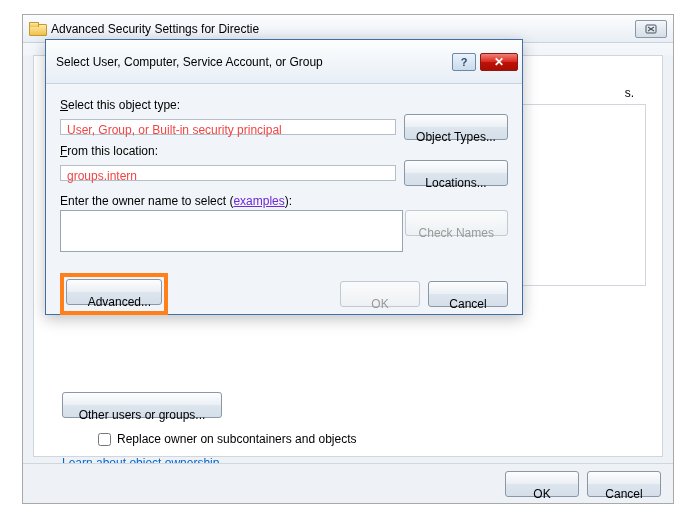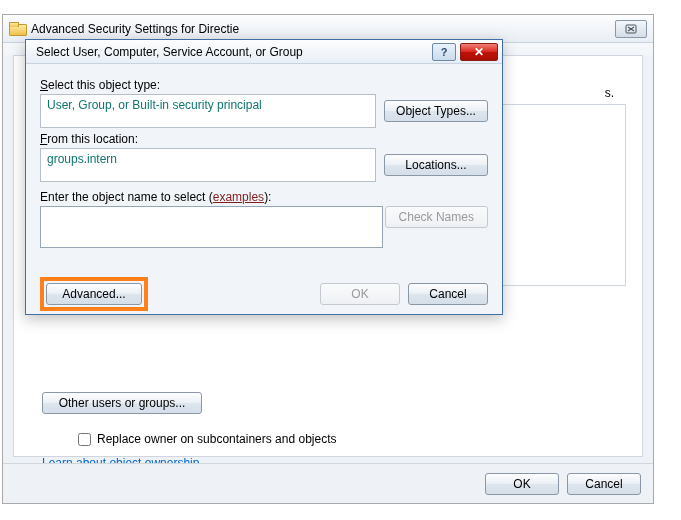--- a/index.html
+++ b/index.html
@@ -11,21 +11,21 @@
     color: #000;
   }
   .stage {
     position: relative;
     width: 681px; height: 520px;
   }
 
   
   .parent-window {
     position: absolute;
-    left: 2px; top: 14px;
+    left: 22px; top: 14px;
     width: 652px; height: 490px;
     border: 1px solid #a9a9a9;
     background: linear-gradient(#fdfefe, #f2f5f9 40px, #eef2f7 41px, #eef2f7);
   }
   .parent-titlebar {
     position: relative;
     height: 28px;
     display: flex;
     align-items: center;
     padding: 0 6px;
@@ -125,21 +125,21 @@
     align-items: center;
     justify-content: flex-end;
     padding-right: 12px;
     gap: 8px;
   }
 
   
   .btn {
     height: 22px;
     min-width: 74px;
-    padding: 0 10px;
+    padding: 12px 10px;
     border: 1px solid #8a97a6;
     border-radius: 3px;
     background: linear-gradient(#fdfdfe, #ebf0f5 49%, #dde5ee 51%, #d5dfe9);
     color: #000;
     font: inherit;
     cursor: pointer;
     line-height: 20px;
     text-align: center;
   }
   .btn[disabled], .btn.disabled {
@@ -152,21 +152,21 @@
   
   .dialog {
     position: absolute;
     left: 22px; top: 24px;
     width: 478px; height: 276px;
     border: 1px solid #3f6fa4;
     background: #f1f5f9;
     box-shadow: 0 4px 14px rgba(0,0,0,0.25);
   }
   .dlg-titlebar {
-    height: 24px;
+    height: 44px;
     background: linear-gradient(#fdfefe, #e7eef6);
     border-bottom: 1px solid #c9d3df;
     display: flex;
     align-items: center;
     padding: 0 4px 0 10px;
     justify-content: space-between;
   }
   .dlg-title { flex: 1; }
   .dlg-help {
     width: 24px; height: 18px;
@@ -201,60 +201,60 @@
     align-items: center;
     margin-bottom: 2px;
     gap: 8px;
   }
   .field-label {
     margin: 4px 0 2px 0;
   }
   .underline-first::first-letter { text-decoration: underline; }
   .readonly-field {
     flex: 1;
-    height: 34px;
+    height: 16px;
     border: 1px solid #b6bfc8;
     background: #fff;
     padding: 0 6px;
     line-height: 20px;
-    color: #0f766e;
+    color: #ef4444;
   }
   .side-btn {
     width: 104px;
     height: 22px;
   }
   .names-box {
     width: 345px;
     height: 42px;
     border: 1px solid #97a6b5;
     background: #fff;
     padding: 2px 4px;
     font: inherit;
     resize: none;
     outline: none;
   }
   .names-row { display: flex; gap: 2px; align-items: flex-start; margin-top: 2px; }
   .enter-label { margin-top: 8px; }
-  .examples-link { color: #7f1d1d; text-decoration: underline; cursor: pointer; }
+  .examples-link { color: #6d28d9; text-decoration: underline; cursor: pointer; }
 
   .dlg-footer {
     position: absolute;
     left: 0; right: 0; bottom: 0;
     height: 40px;
     display: flex;
     align-items: center;
     padding: 0 14px;
   }
   .dlg-footer .spacer { flex: 1; }
   .advanced-highlight {
     border: 4px solid #ff7f1a;
     padding: 2px;
     display: inline-block;
   }
-  .advanced-highlight .btn { min-width: 96px; }
+  .advanced-highlight .btn { min-width: 96px; text-align: right; }
 
 </style>
 </head>
 <body>
 
 <div class="stage">
 
   <div class="parent-window">
     <div class="parent-titlebar">
       <span class="folder-icon"></span>
@@ -306,21 +306,21 @@
           <button class="btn side-btn">Object Types...</button>
         </div>
 
         <div class="field-label underline-first">From this location:</div>
         <div class="field-row">
           <div class="readonly-field">groups.intern</div>
           <button class="btn side-btn">Locations...</button>
         </div>
 
         <div class="field-label enter-label">
-          <span class="underline-first">Enter the object name to select (</span><a class="examples-link">examples</a><span>):</span>
+          <span class="underline-first">Enter the owner name to select (</span><a class="examples-link">examples</a><span>):</span>
         </div>
         <div class="names-row">
           <textarea class="names-box" style=""></textarea>
           <button class="btn side-btn disabled" disabled="">Check Names</button>
         </div>
       </div>
 
       <div class="dlg-footer">
         <span class="advanced-highlight">
           <button class="btn">Advanced...</button>

